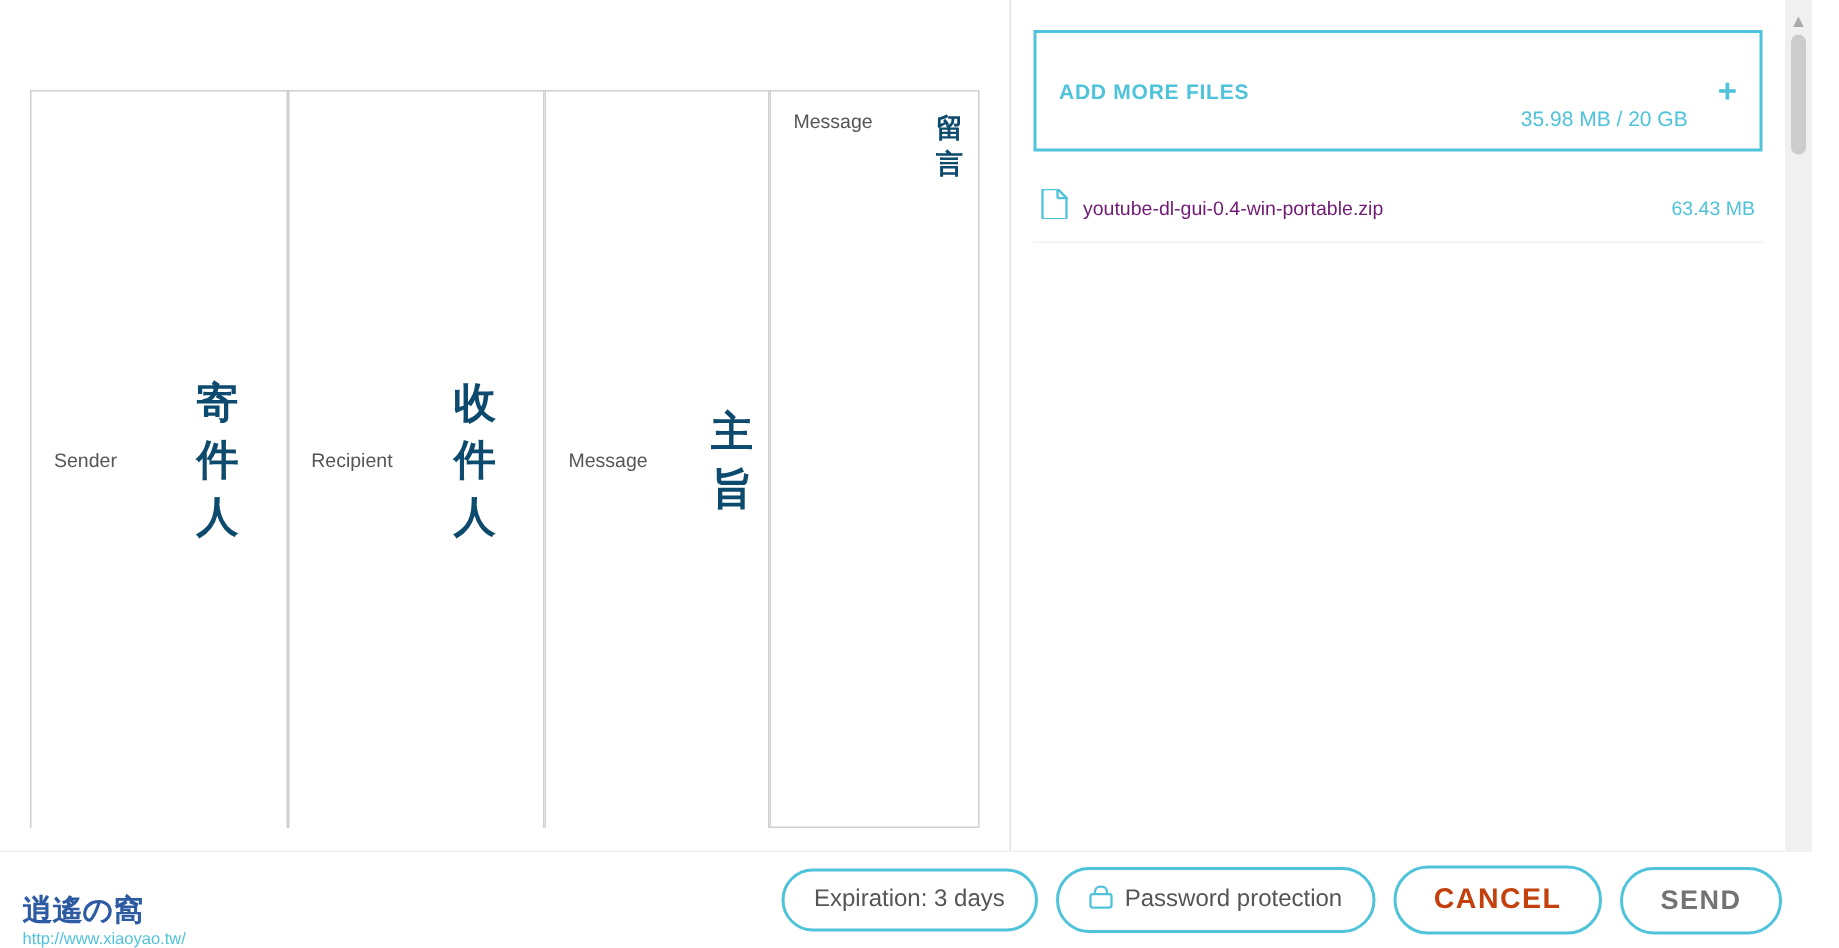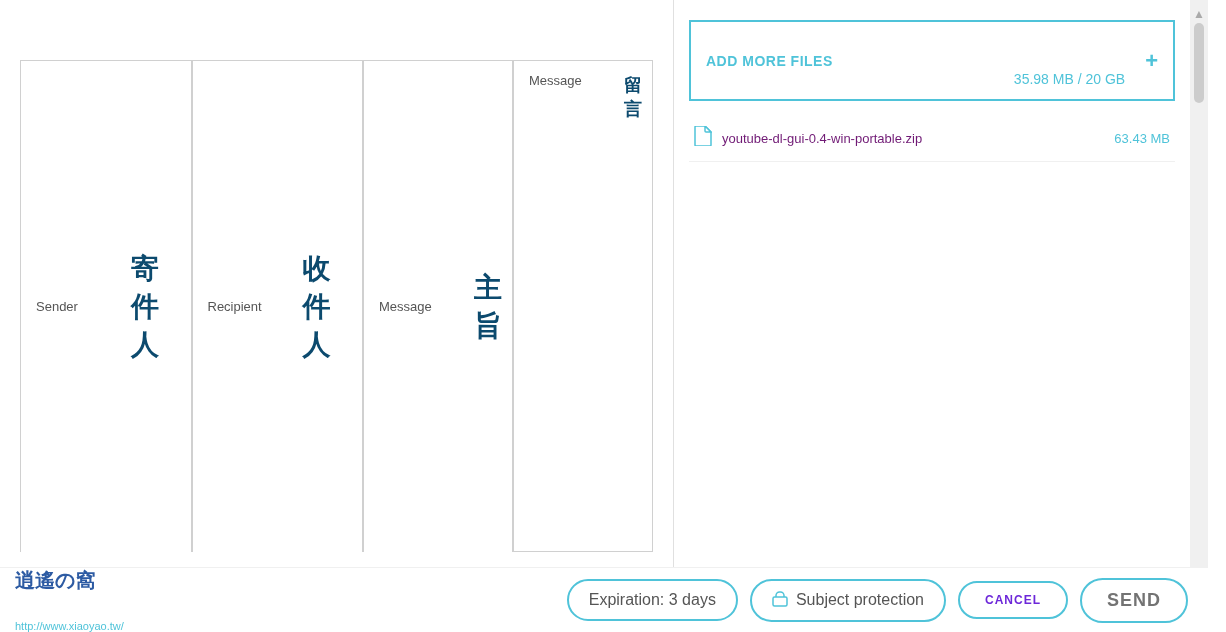--- a/index.html
+++ b/index.html
@@ -185,21 +185,21 @@
     }
 
     .bottom-left-logo {
       position: absolute;
       bottom: 0;
       left: 0;
       width: 350px;
       height: 65px;
       display: flex;
       flex-direction: column;
-      justify-content: space-between;
+      justify-content: flex-end;
       padding-left: 15px;
     }
 
     .logo-text {
       font-size: 20px;
       color: #2d5ba3;
       font-weight: bold;
       font-family: serif;
     }
 
@@ -225,22 +225,22 @@
     .btn-pill .icon {
       color: #4fc3d9;
       font-size: 15px;
     }
 
     .btn-cancel {
       border: 2px solid #4fc3d9;
       border-radius: 25px;
       padding: 10px 25px;
       background: #fff;
-      color: #6d28d9;
-      font-size: 12px;
+      color: #c2410c;
+      font-size: 19px;
       font-weight: bold;
       cursor: pointer;
       letter-spacing: 1px;
     }
 
     .btn-send {
       border: 2px solid #4fc3d9;
       border-radius: 25px;
       padding: 10px 25px;
       background: #fff;
@@ -347,20 +347,20 @@
       <span>Expiration: 3 days</span>
     </button>
 
     <button class="btn-pill">
       <span class="icon">
         <svg width="16" height="16" viewBox="0 0 16 16" fill="none" xmlns="http://www.w3.org/2000/svg">
           <rect x="1" y="6" width="14" height="9" rx="1.5" stroke="#4fc3d9" stroke-width="1.5" fill="white"></rect>
           <path d="M4 6V4.5C4 2.567 5.567 1 7.5 1H8.5C10.433 1 12 2.567 12 4.5V6" stroke="#4fc3d9" stroke-width="1.5" fill="none"></path>
         </svg>
       </span>
-      <span>Subject protection</span>
+      <span>Password protection</span>
     </button>
 
     <button class="btn-cancel">CANCEL</button>
 
     <button class="btn-send">SEND</button>
   </div>
 </div>
 
 </body></html>

